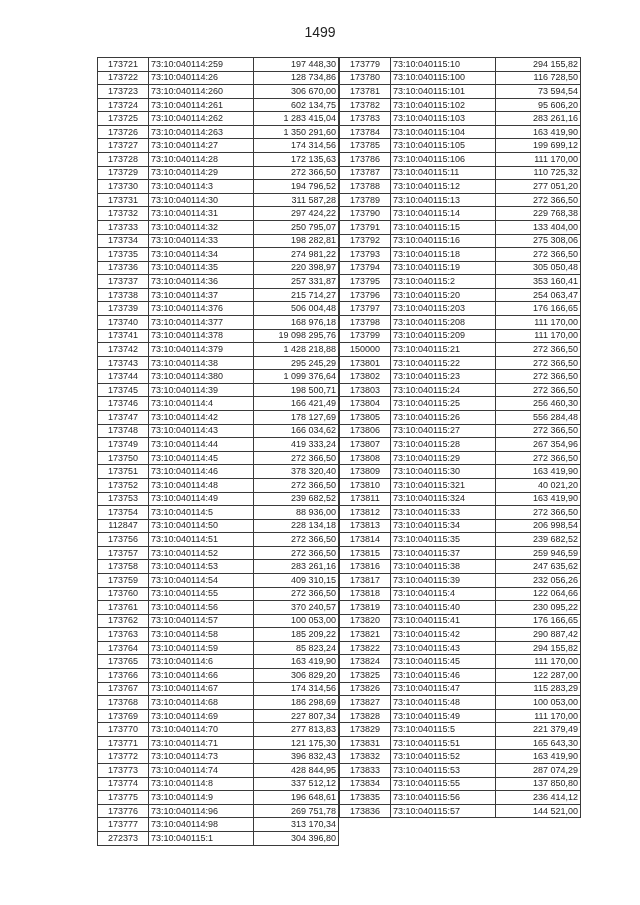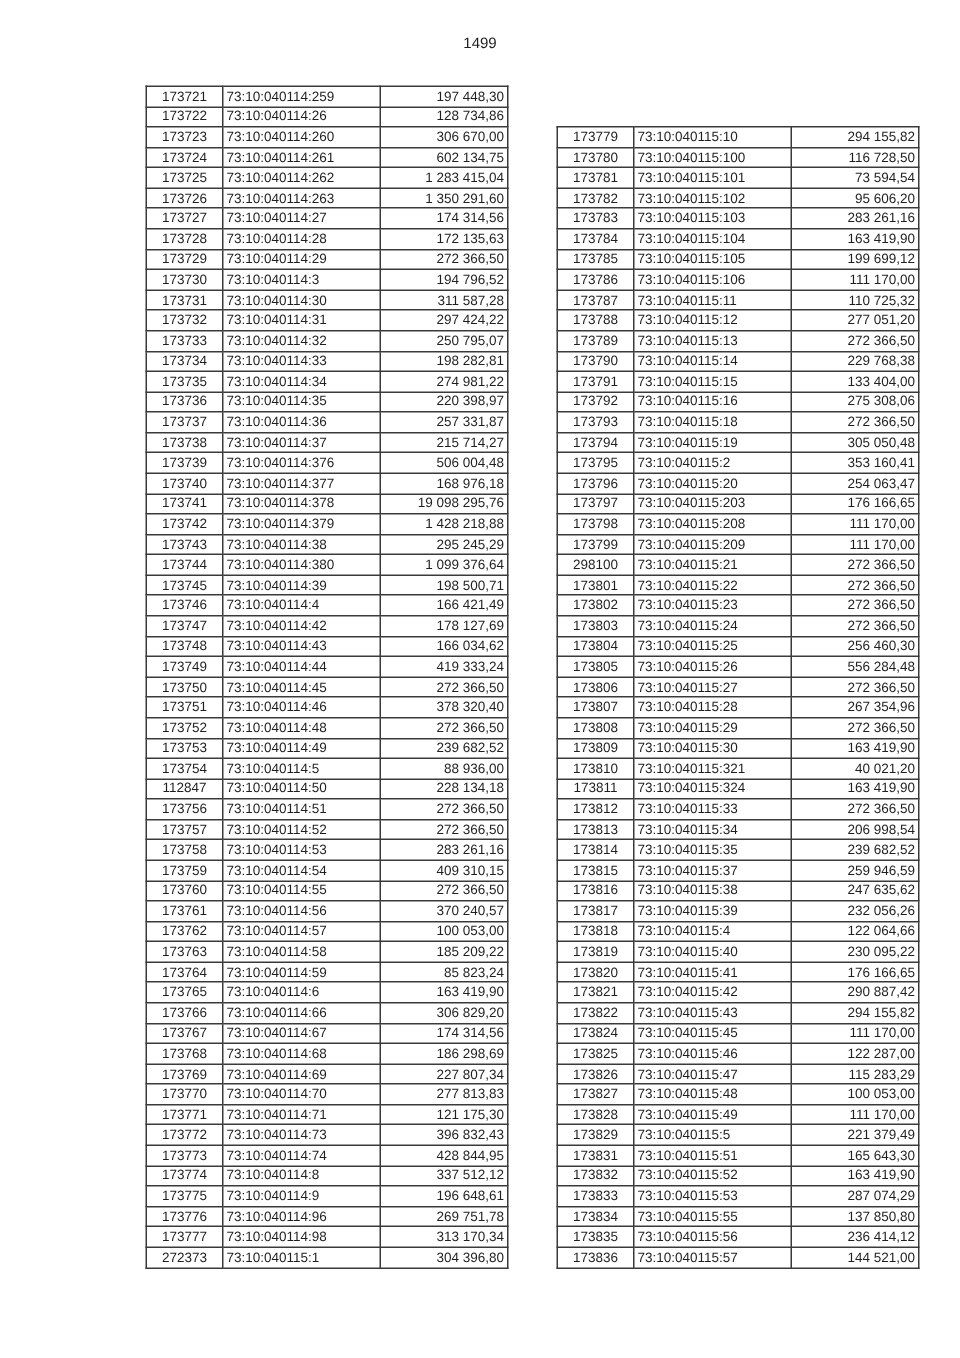--- a/index.html
+++ b/index.html
@@ -16,30 +16,29 @@
     width: 640px;
     height: 905px;
     background: #ffffff;
   }
   .page-number {
     position: absolute;
     top: 24px;
     left: 0;
     width: 100%;
     text-align: center;
-    font-size: 10px;
+    font-size: 14px;
     color: #1f1f1f;
   }
   .tables-wrap {
     position: absolute;
     top: 57px;
     left: 97px;
     display: flex;
-    gap: 32px;
-    align-items: flex-end;
+    align-items: flex-start;
   }
   table.cadastral {
     border-collapse: collapse;
     table-layout: fixed;
   }
   table.cadastral td {
     border: 1px solid #3a3a3a;
     font-size: 9px;
     line-height: 1;
     height: 12.58px;
@@ -467,21 +466,21 @@
             <td class="cell-id">173798</td>
             <td class="cell-code">73:10:040115:208</td>
             <td class="cell-value">111 170,00</td>
           </tr>
           <tr>
             <td class="cell-id">173799</td>
             <td class="cell-code">73:10:040115:209</td>
             <td class="cell-value">111 170,00</td>
           </tr>
           <tr>
-            <td class="cell-id">298100</td>
+            <td class="cell-id">150000</td>
             <td class="cell-code">73:10:040115:21</td>
             <td class="cell-value">272 366,50</td>
           </tr>
           <tr>
             <td class="cell-id">173801</td>
             <td class="cell-code">73:10:040115:22</td>
             <td class="cell-value">272 366,50</td>
           </tr>
           <tr>
             <td class="cell-id">173802</td>

